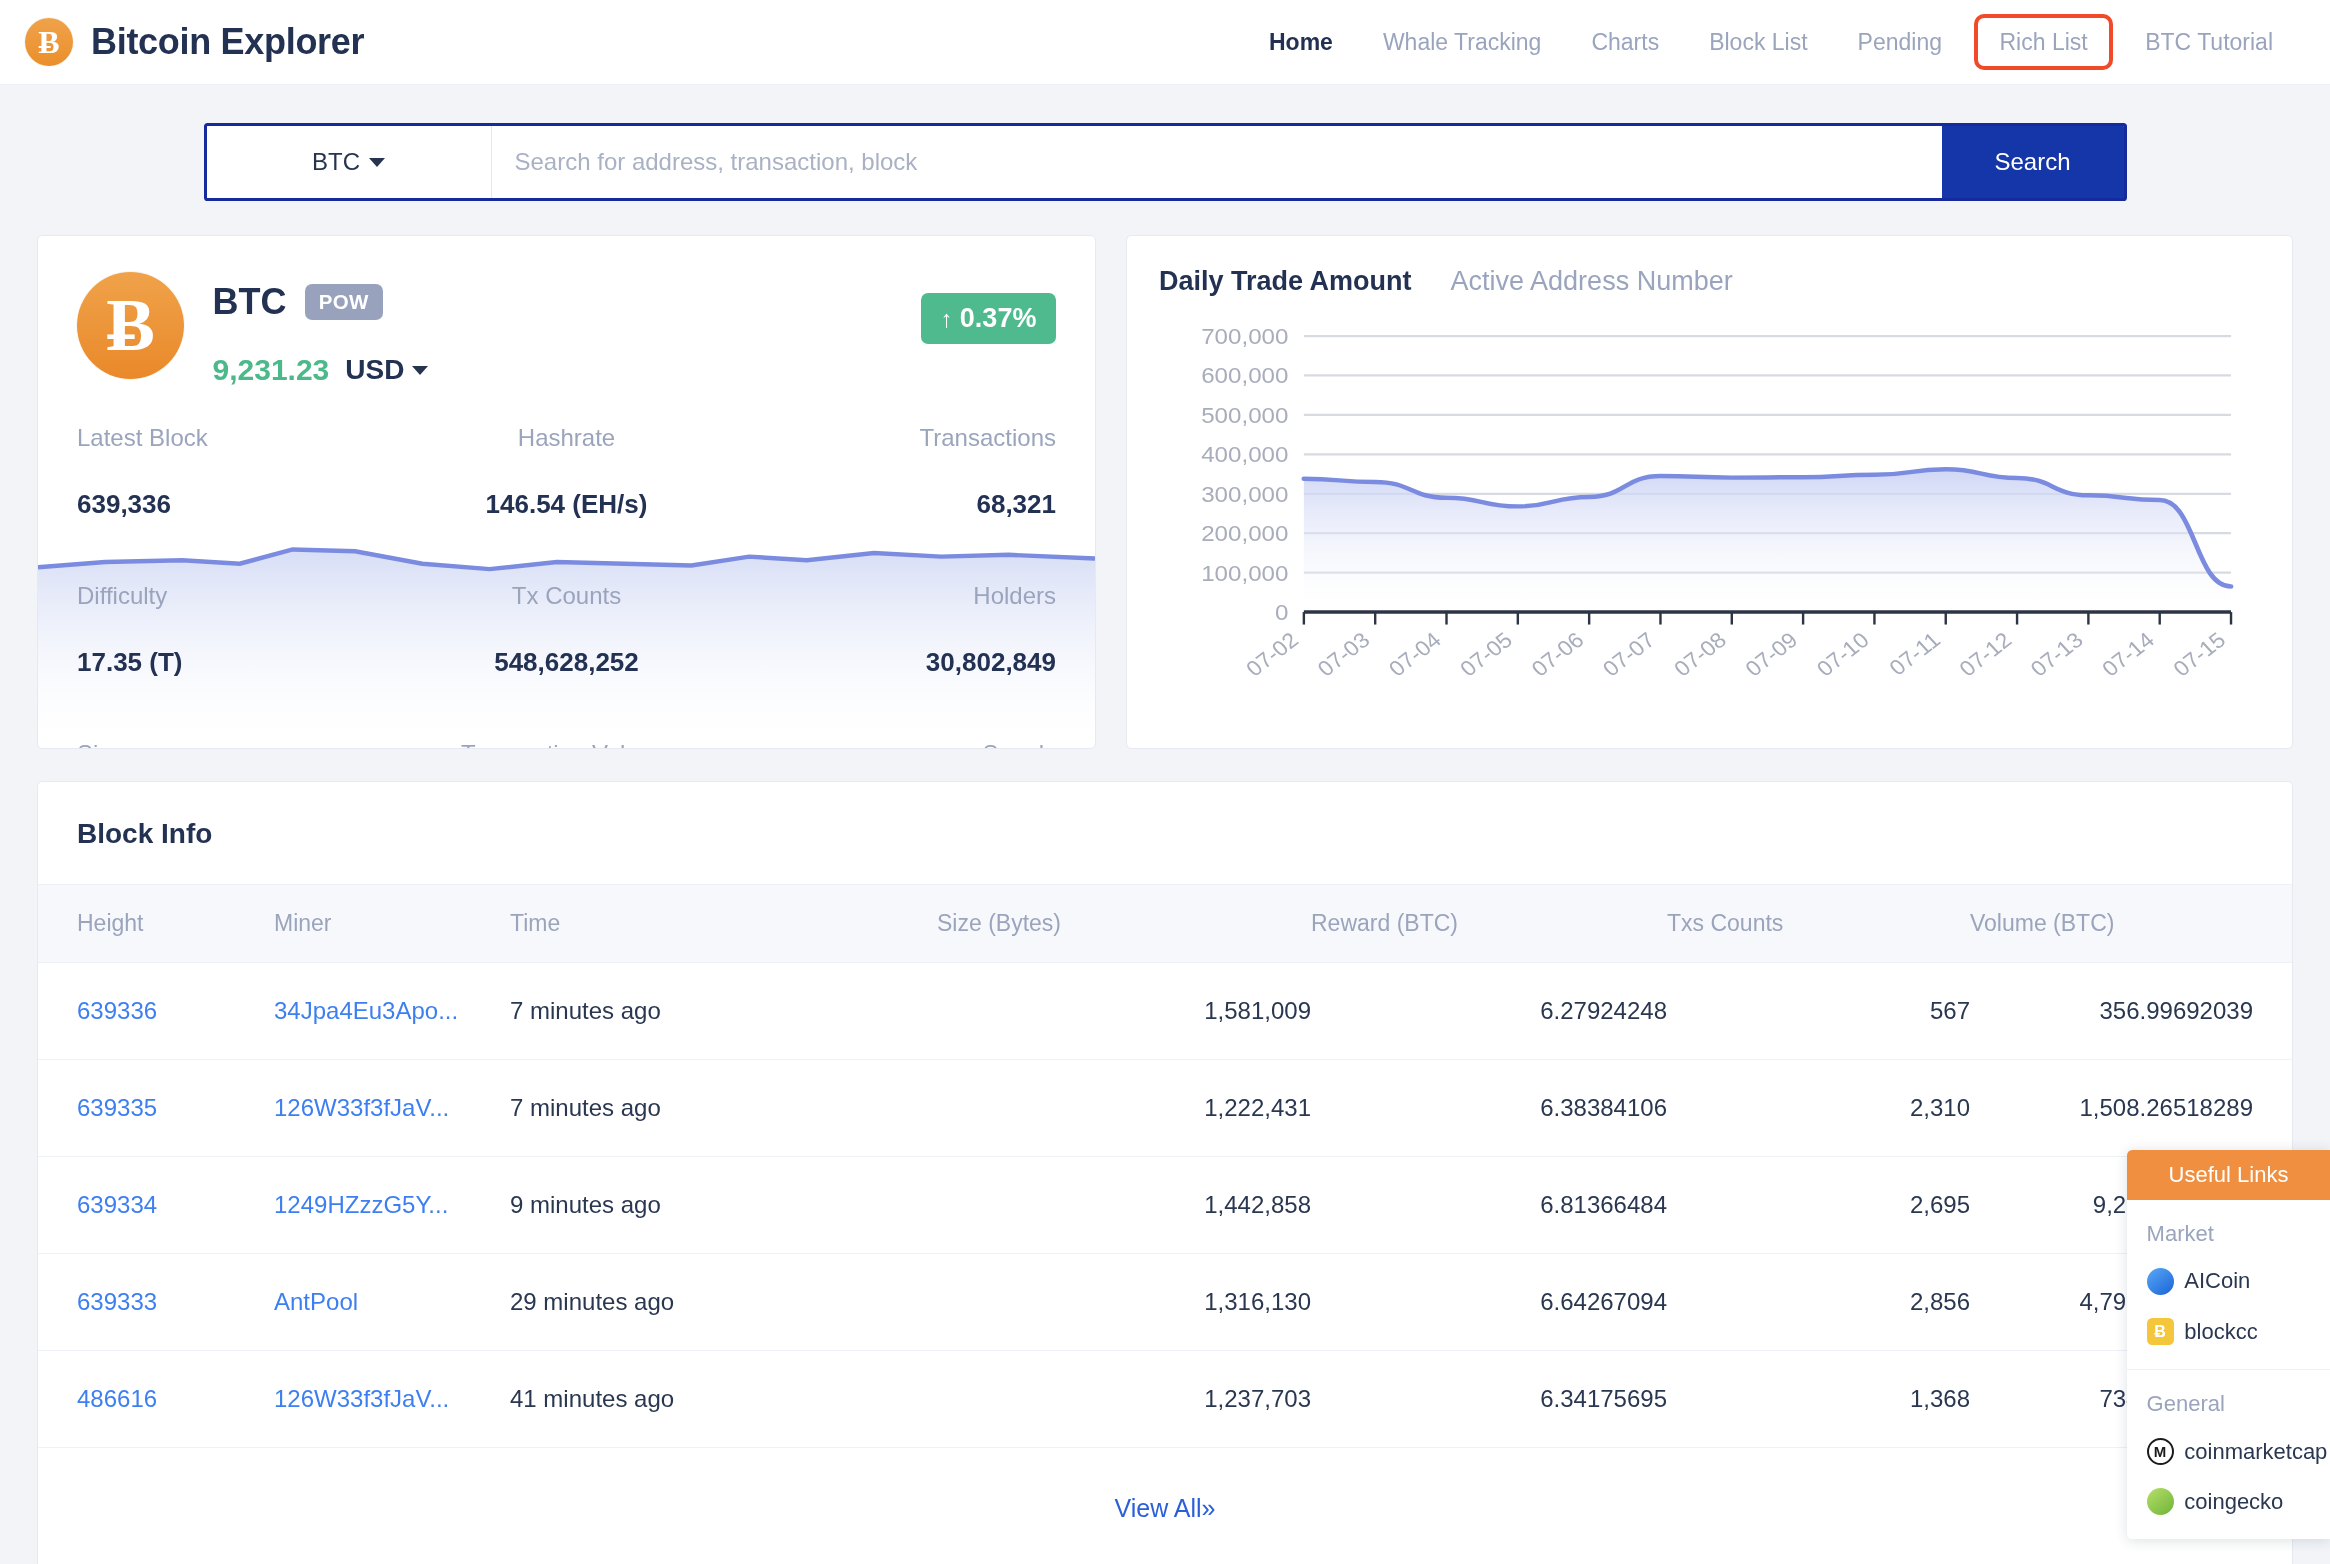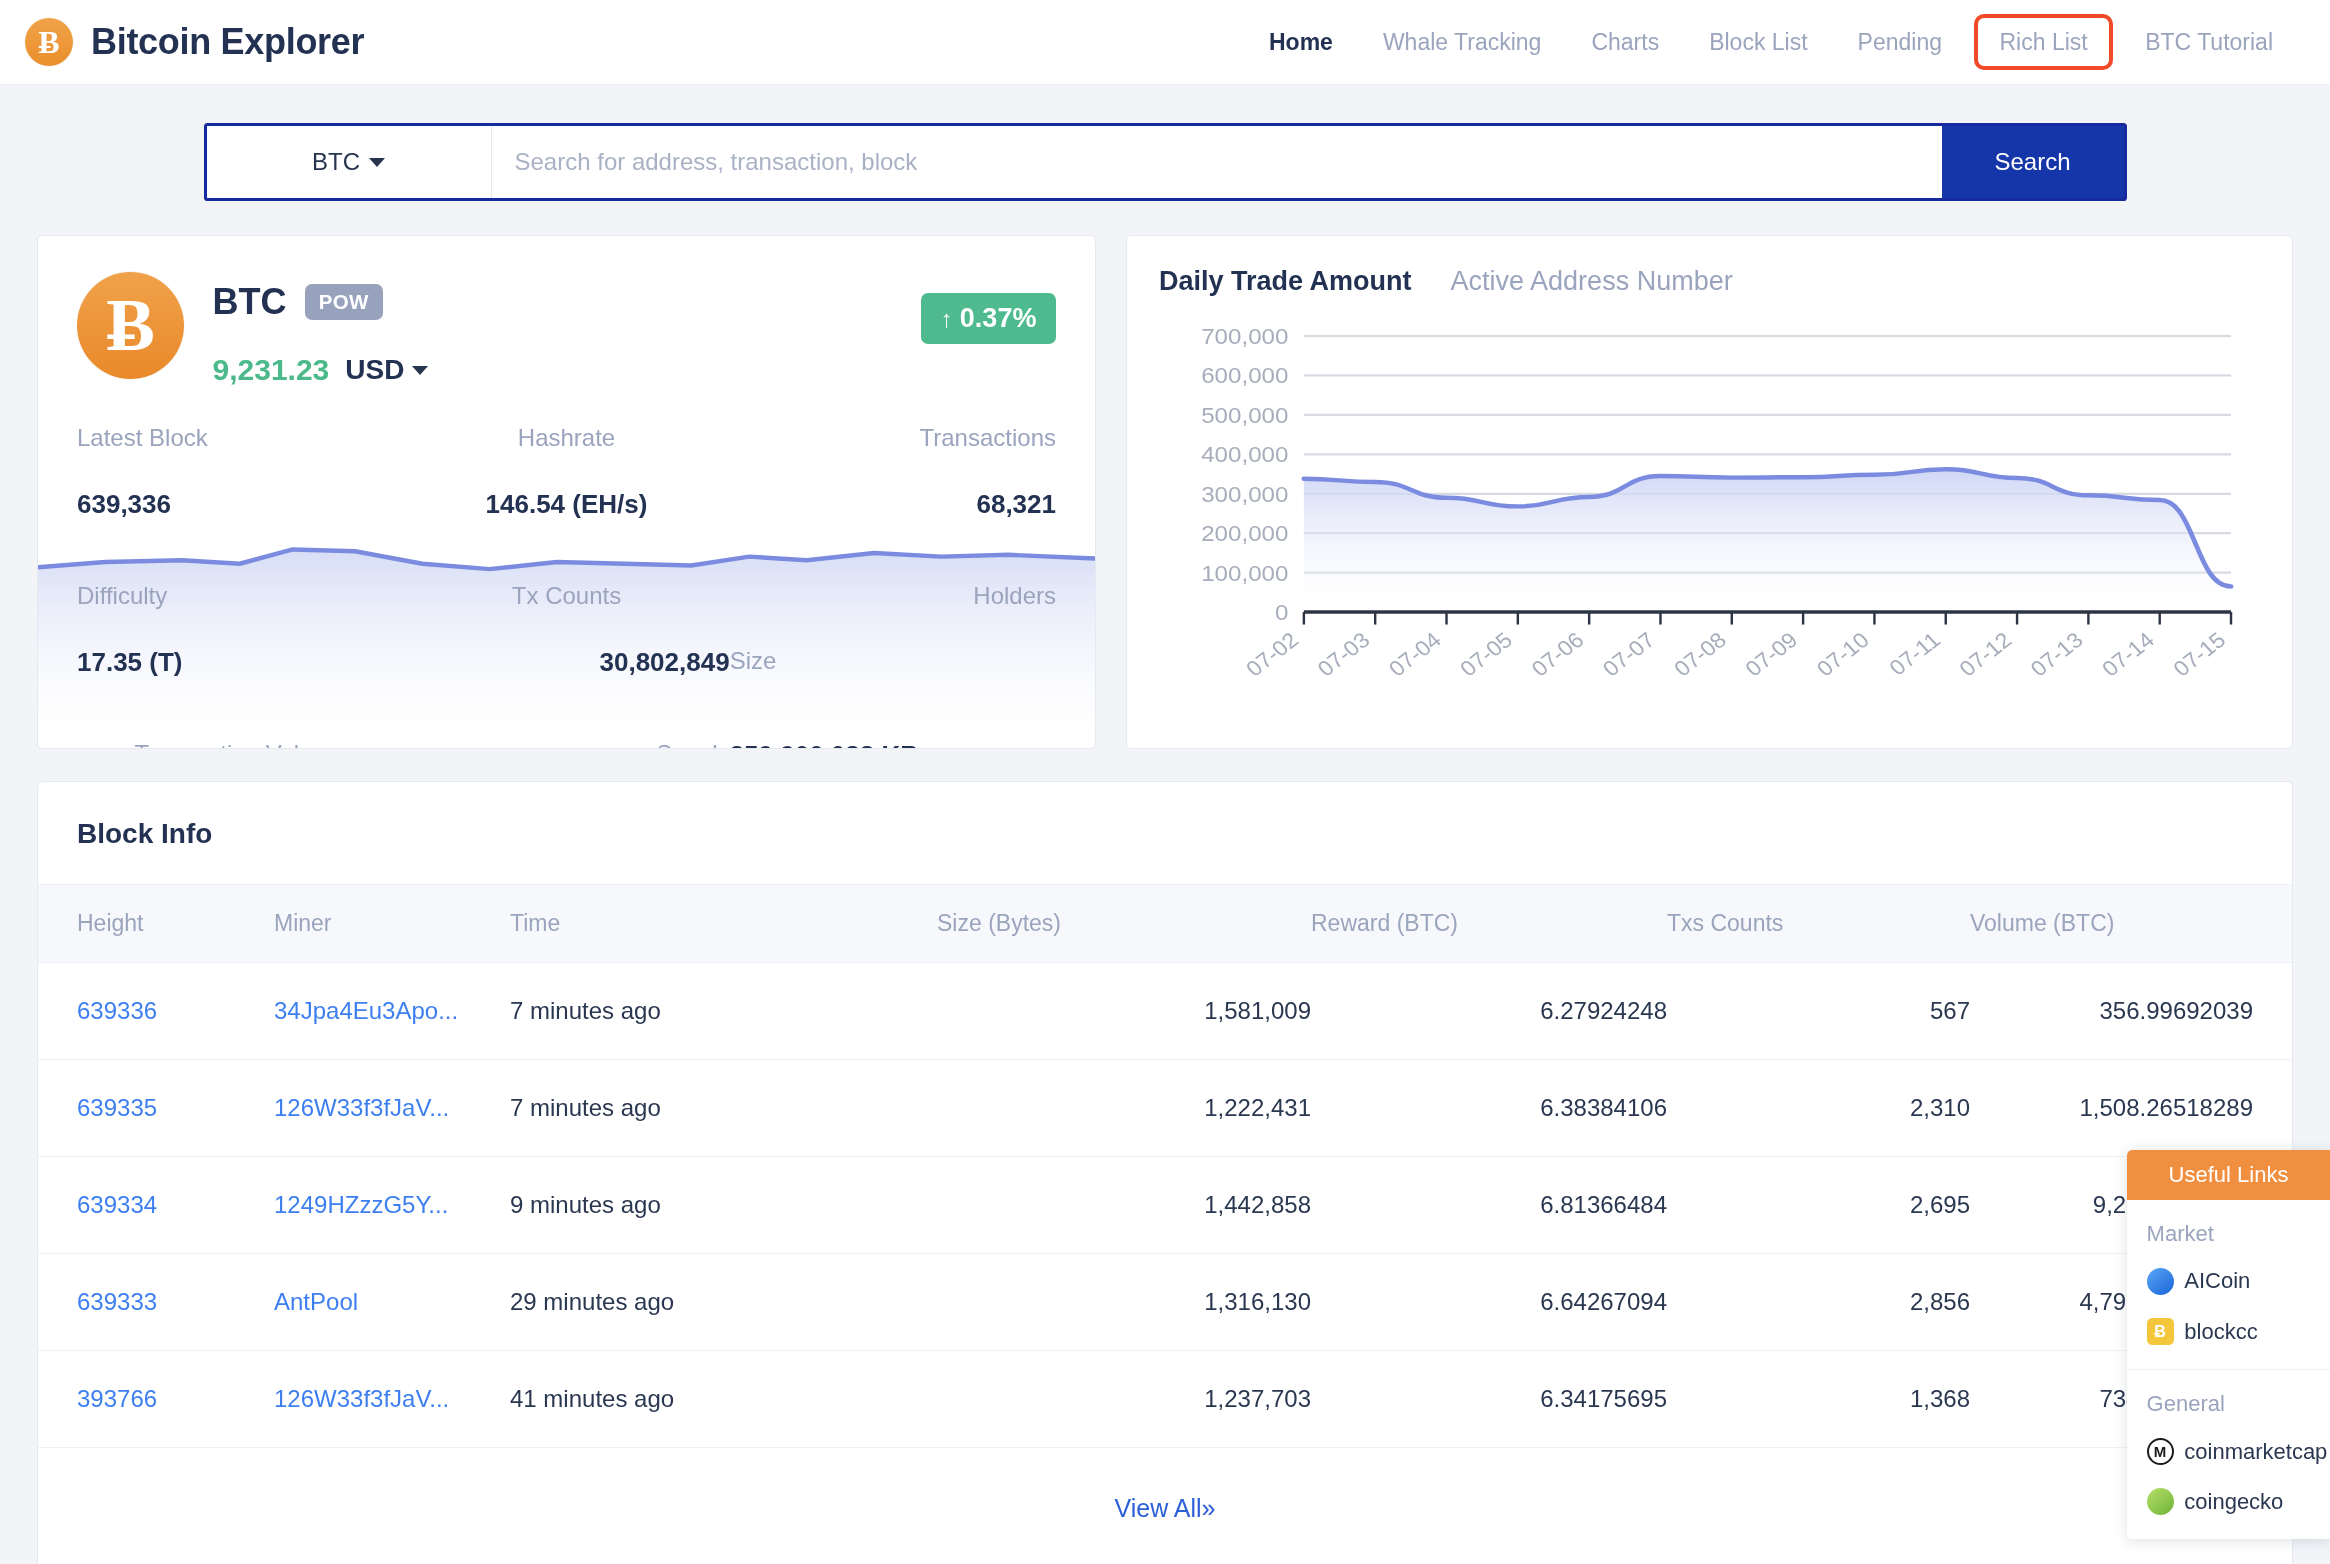--- a/index.html
+++ b/index.html
@@ -496,20 +496,21 @@
       <div class="stat-label col-c">Hashrate</div>
       <div class="stat-label col-r">Transactions</div>
       <div class="stat-value">639,336</div>
       <div class="stat-value col-c">146.54 (EH/s)</div>
       <div class="stat-value col-r">68,321</div>
 
       <div class="stat-label">Difficulty</div>
       <div class="stat-label col-c">Tx Counts</div>
       <div class="stat-label col-r">Holders</div>
       <div class="stat-value">17.35 (T)</div>
+      <div class="stat-value col-c">548,628,252</div>
       <div class="stat-value col-r">30,802,849</div>
 
       <div class="stat-label">Size</div>
       <div class="stat-label col-c">Transaction Volume</div>
       <div class="stat-label col-r">Supply</div>
       <div class="stat-value">359,900,088 KB</div>
       <div class="stat-value col-c">129,047.14731528</div>
       <div class="stat-value col-r">18,433,089.794970997</div>
     </div>
   </div>
@@ -632,21 +633,21 @@
       <tr>
         <td class="c-height"><a class="link">639333</a></td>
         <td class="c-miner"><a class="link">AntPool</a></td>
         <td class="c-time">29 minutes ago</td>
         <td class="c-size">1,316,130</td>
         <td class="c-reward">6.64267094</td>
         <td class="c-txs">2,856</td>
         <td class="c-vol">4,790.88735061</td>
       </tr>
       <tr>
-        <td class="c-height"><a class="link">393766</a></td>
+        <td class="c-height"><a class="link">486616</a></td>
         <td class="c-miner"><a class="link">126W33f3fJaV...</a></td>
         <td class="c-time">41 minutes ago</td>
         <td class="c-size">1,237,703</td>
         <td class="c-reward">6.34175695</td>
         <td class="c-txs">1,368</td>
         <td class="c-vol">734.53582157</td>
       </tr>
     </tbody>
   </table>
   <div class="view-all-row">

